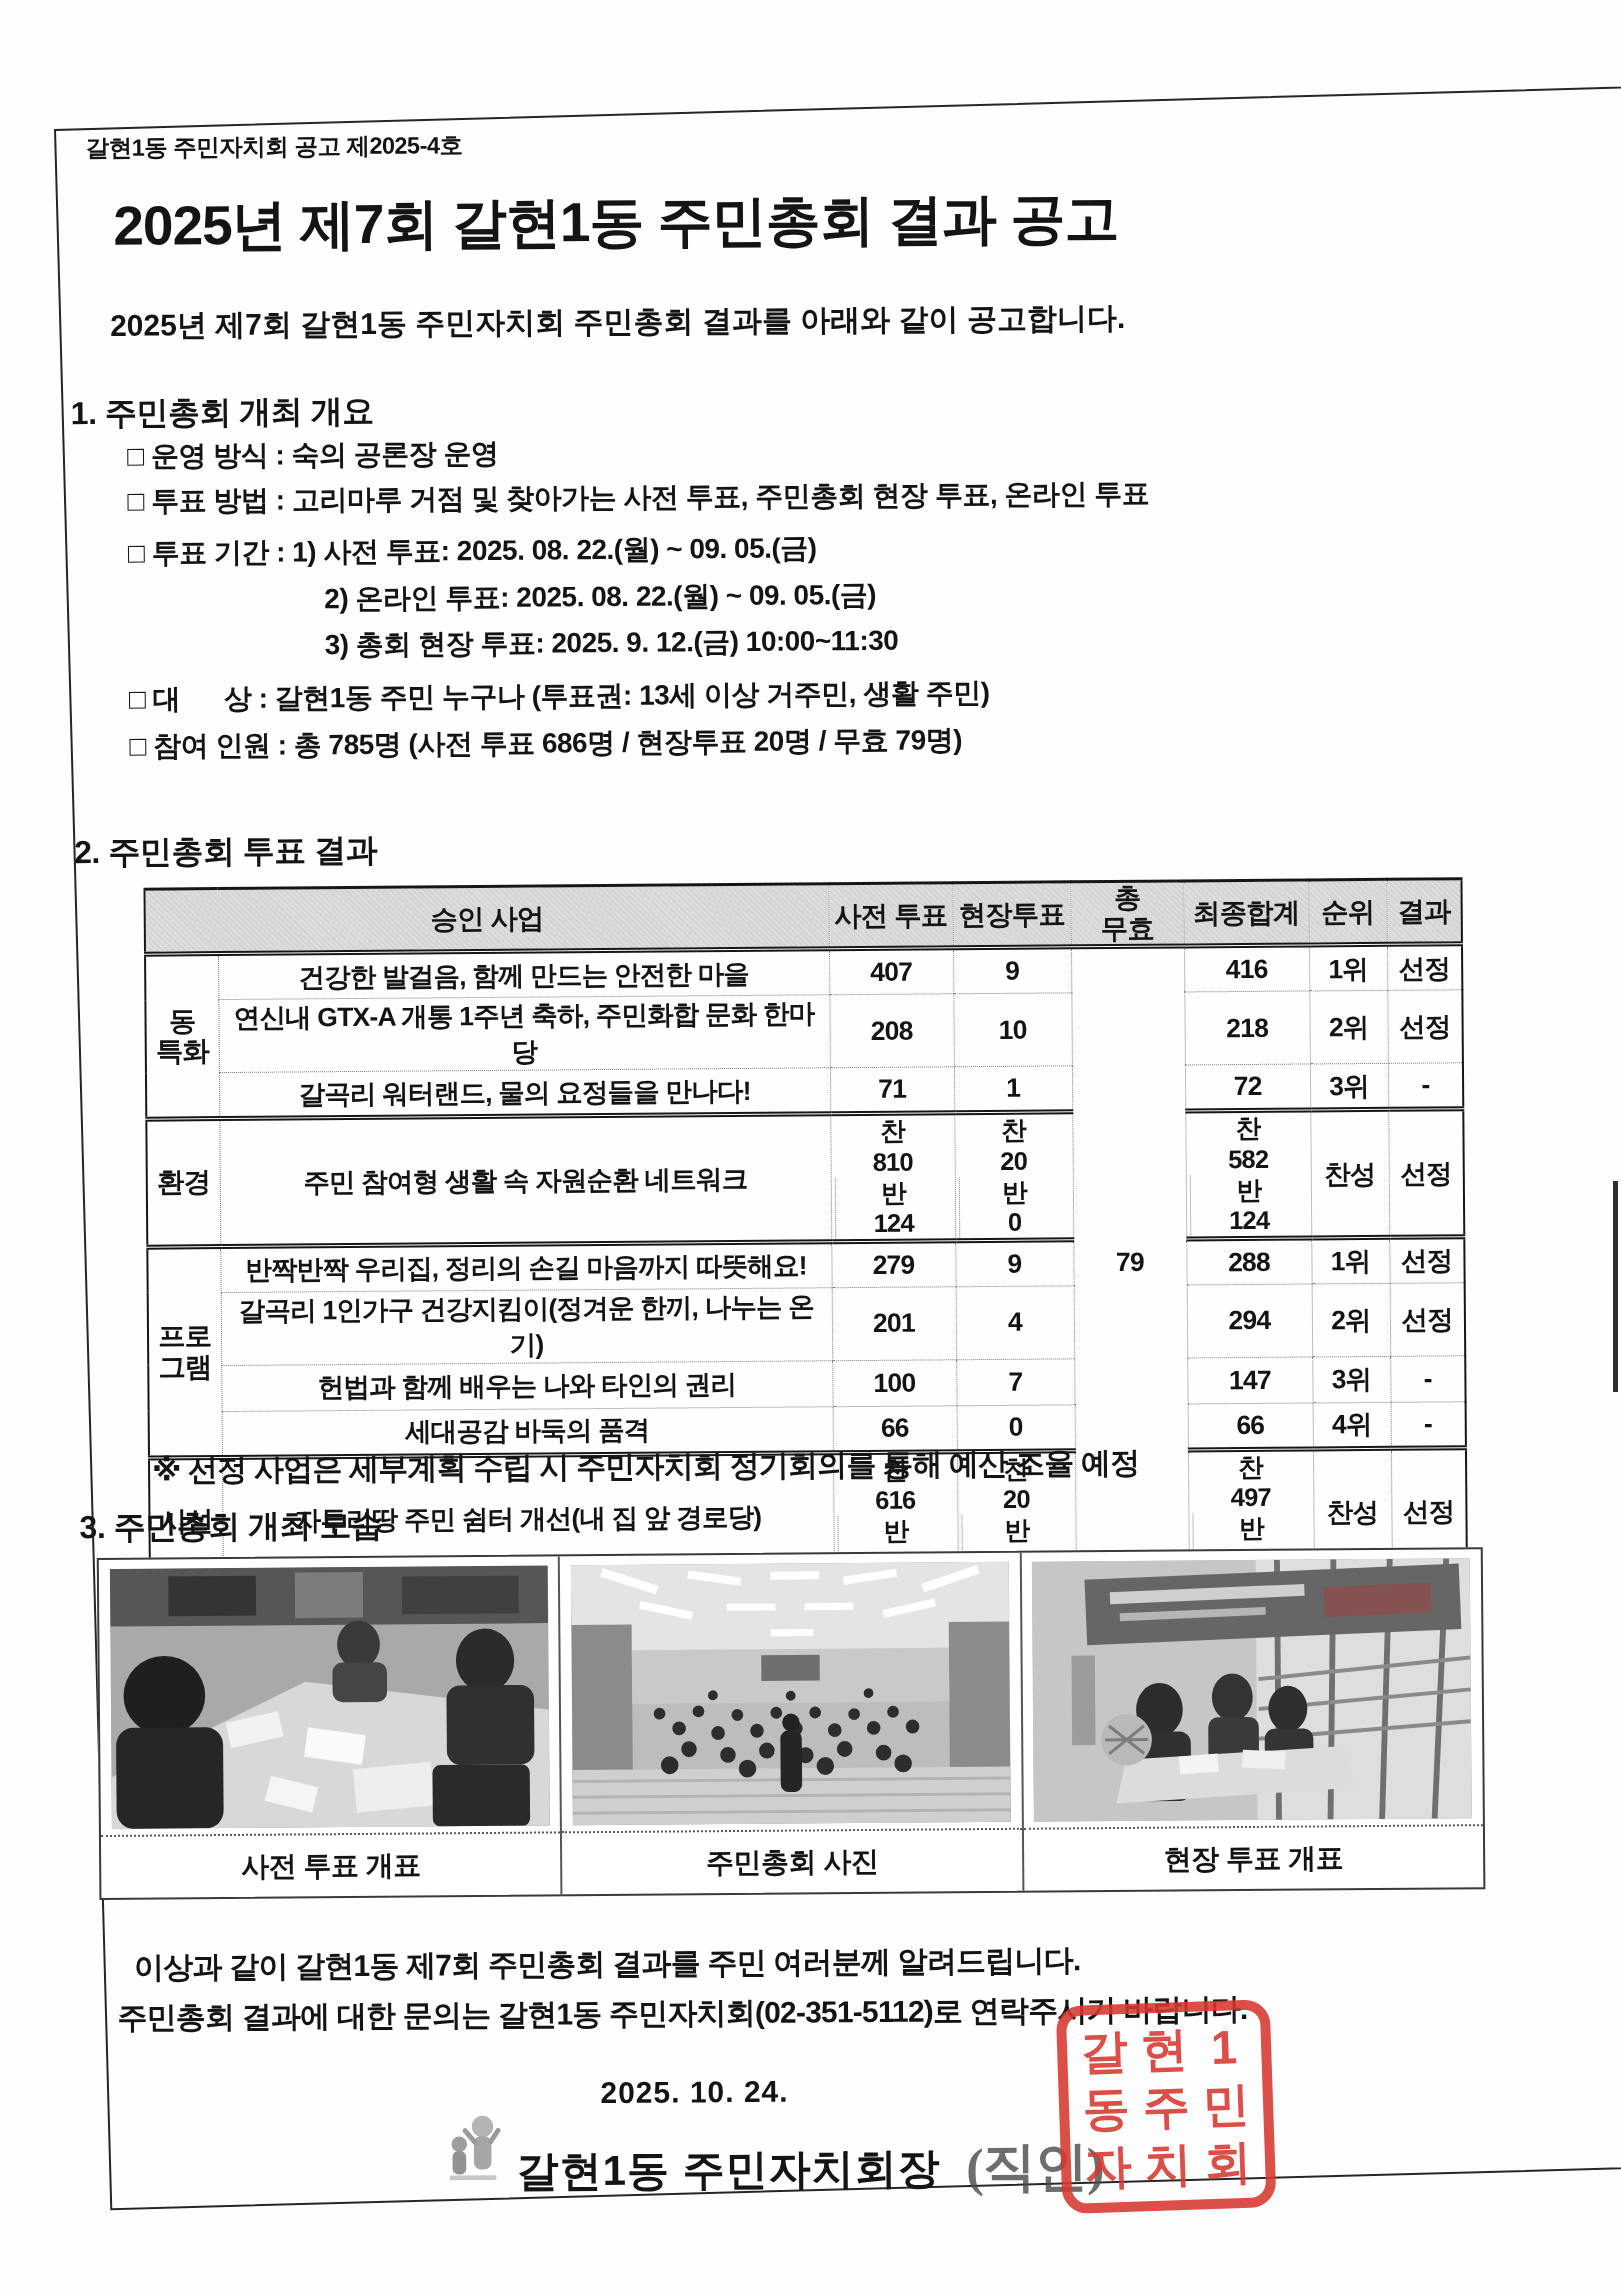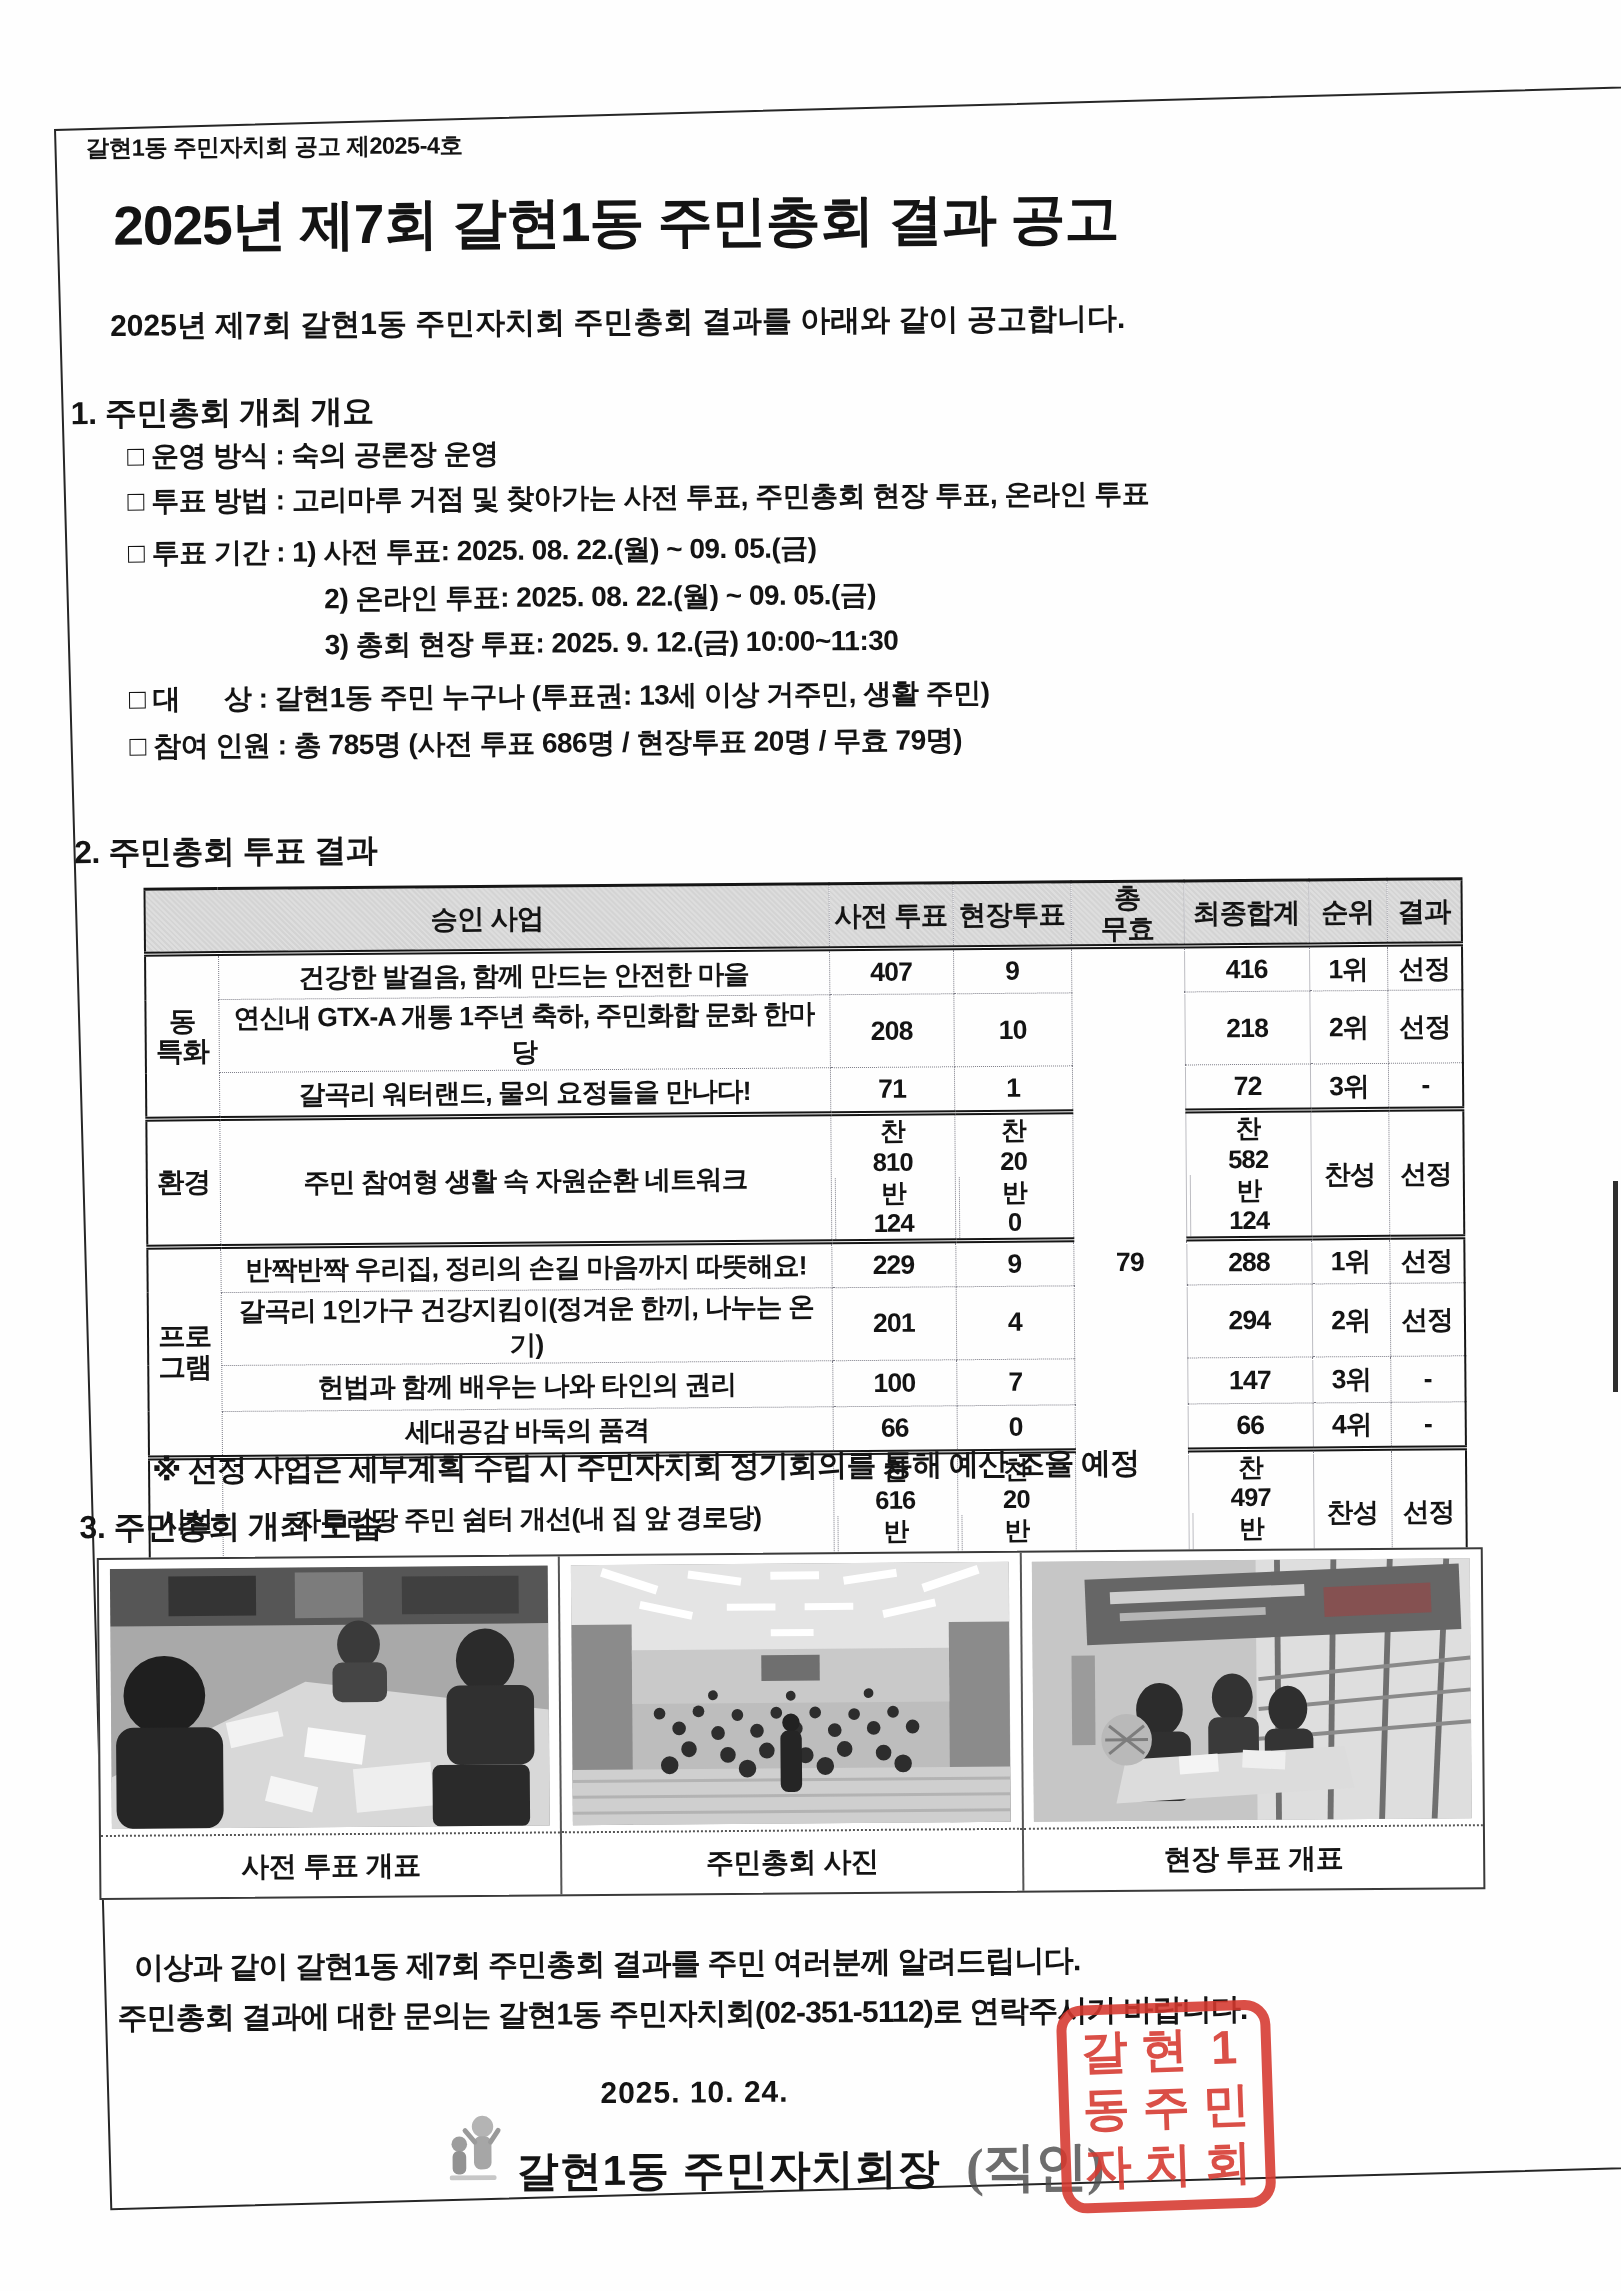--- a/index.html
+++ b/index.html
@@ -207,21 +207,21 @@
                 </div>
               </div>
             </td>
             <td>찬성</td>
             <td>선정</td>
           </tr>
           <tr class="group-start normal">
             <td class="cat pre-line" rowspan="4">프로
 그램</td>
             <td class="project">반짝반짝 우리집, 정리의 손길 마음까지 따뜻해요!</td>
-            <td>229</td>
+            <td>279</td>
             <td>9</td>
             <td>288</td>
             <td>1위</td>
             <td>선정</td>
           </tr>
           <tr class="normal">
             <td class="project">갈곡리 1인가구 건강지킴이(정겨운 한끼, 나누는 온기)</td>
             <td>201</td>
             <td>4</td>
             <td>294</td>

